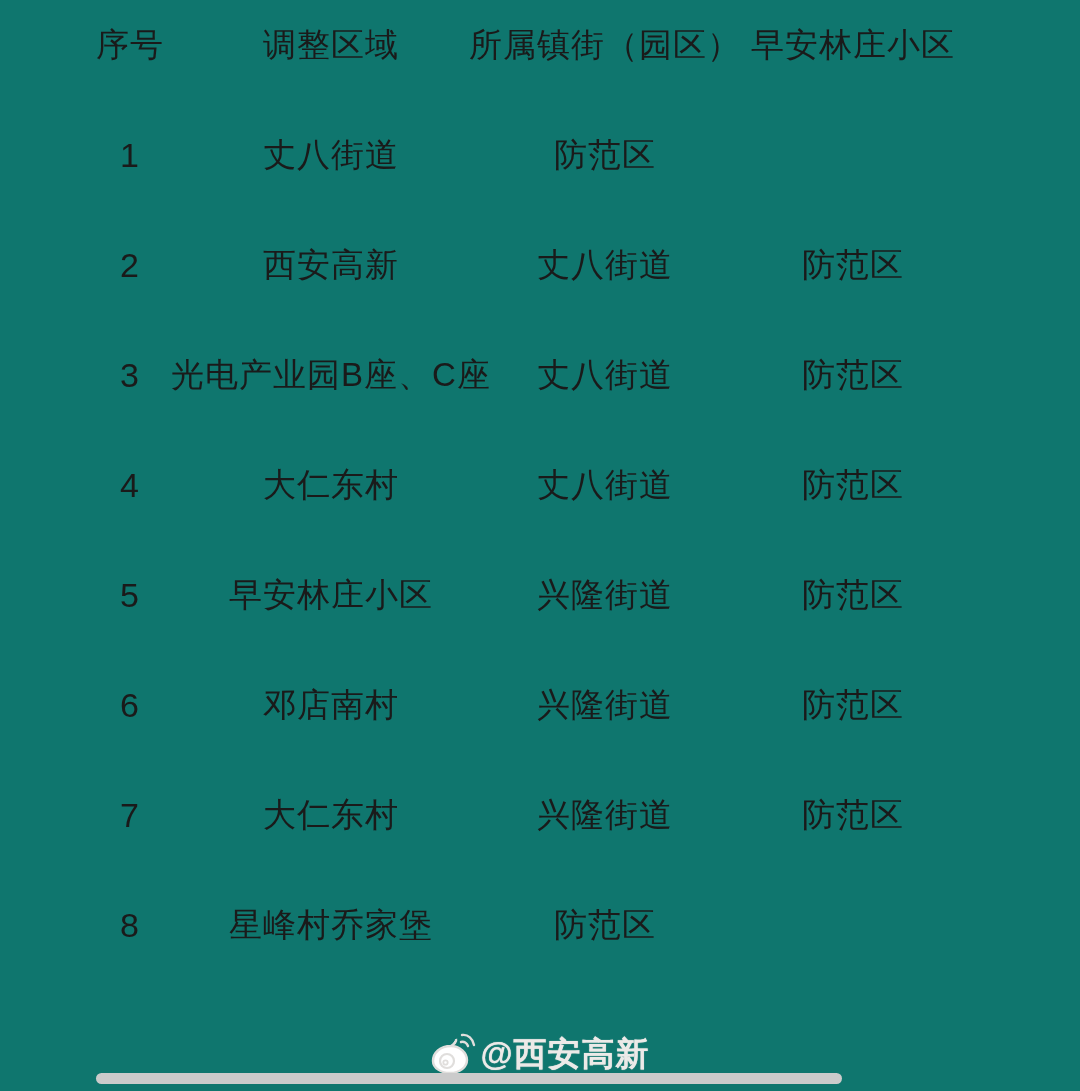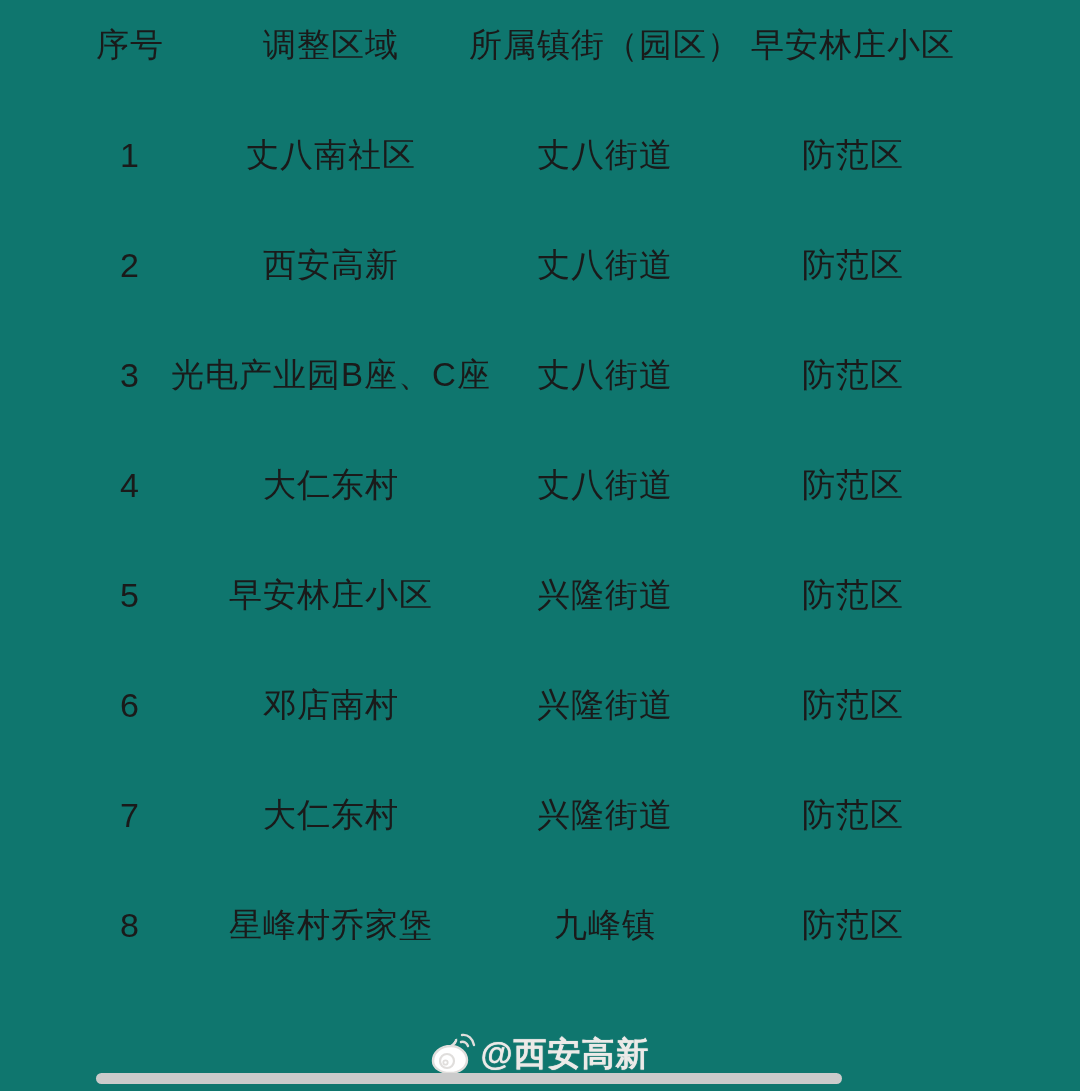--- a/index.html
+++ b/index.html
@@ -99,21 +99,20 @@
     <div class="cell">序号</div>
     <div class="cell">调整区域</div>
     <div class="cell">所属镇街（园区）</div>
     <div class="cell">早安林庄小区</div>
   </div>
 
   <div id="table-body">
 
     <div class="grid-row data-row">
       <div class="cell no-cell">1</div>
-      <div class="cell">丈八南社区</div>
       <div class="cell">丈八街道</div>
       <div class="cell">防范区</div>
     </div>
 
     <div class="grid-row data-row">
       <div class="cell no-cell">2</div>
       <div class="cell">西安高新</div>
       <div class="cell">丈八街道</div>
       <div class="cell">防范区</div>
     </div>
@@ -149,21 +148,20 @@
     <div class="grid-row data-row">
       <div class="cell no-cell">7</div>
       <div class="cell">大仁东村</div>
       <div class="cell">兴隆街道</div>
       <div class="cell">防范区</div>
     </div>
 
     <div class="grid-row data-row">
       <div class="cell no-cell">8</div>
       <div class="cell">星峰村乔家堡</div>
-      <div class="cell">九峰镇</div>
       <div class="cell">防范区</div>
     </div>
 
   </div>
 
   <div id="watermark">
     <span>
       <svg width="46" height="44" viewBox="0 0 46 44" fill="none">
 
         <path d="M21 14 C10 14 3 21 3 29 C3 36 11 41 20 41 C30 41 37 35 37 28 C37 21 30 14 21 14 Z

